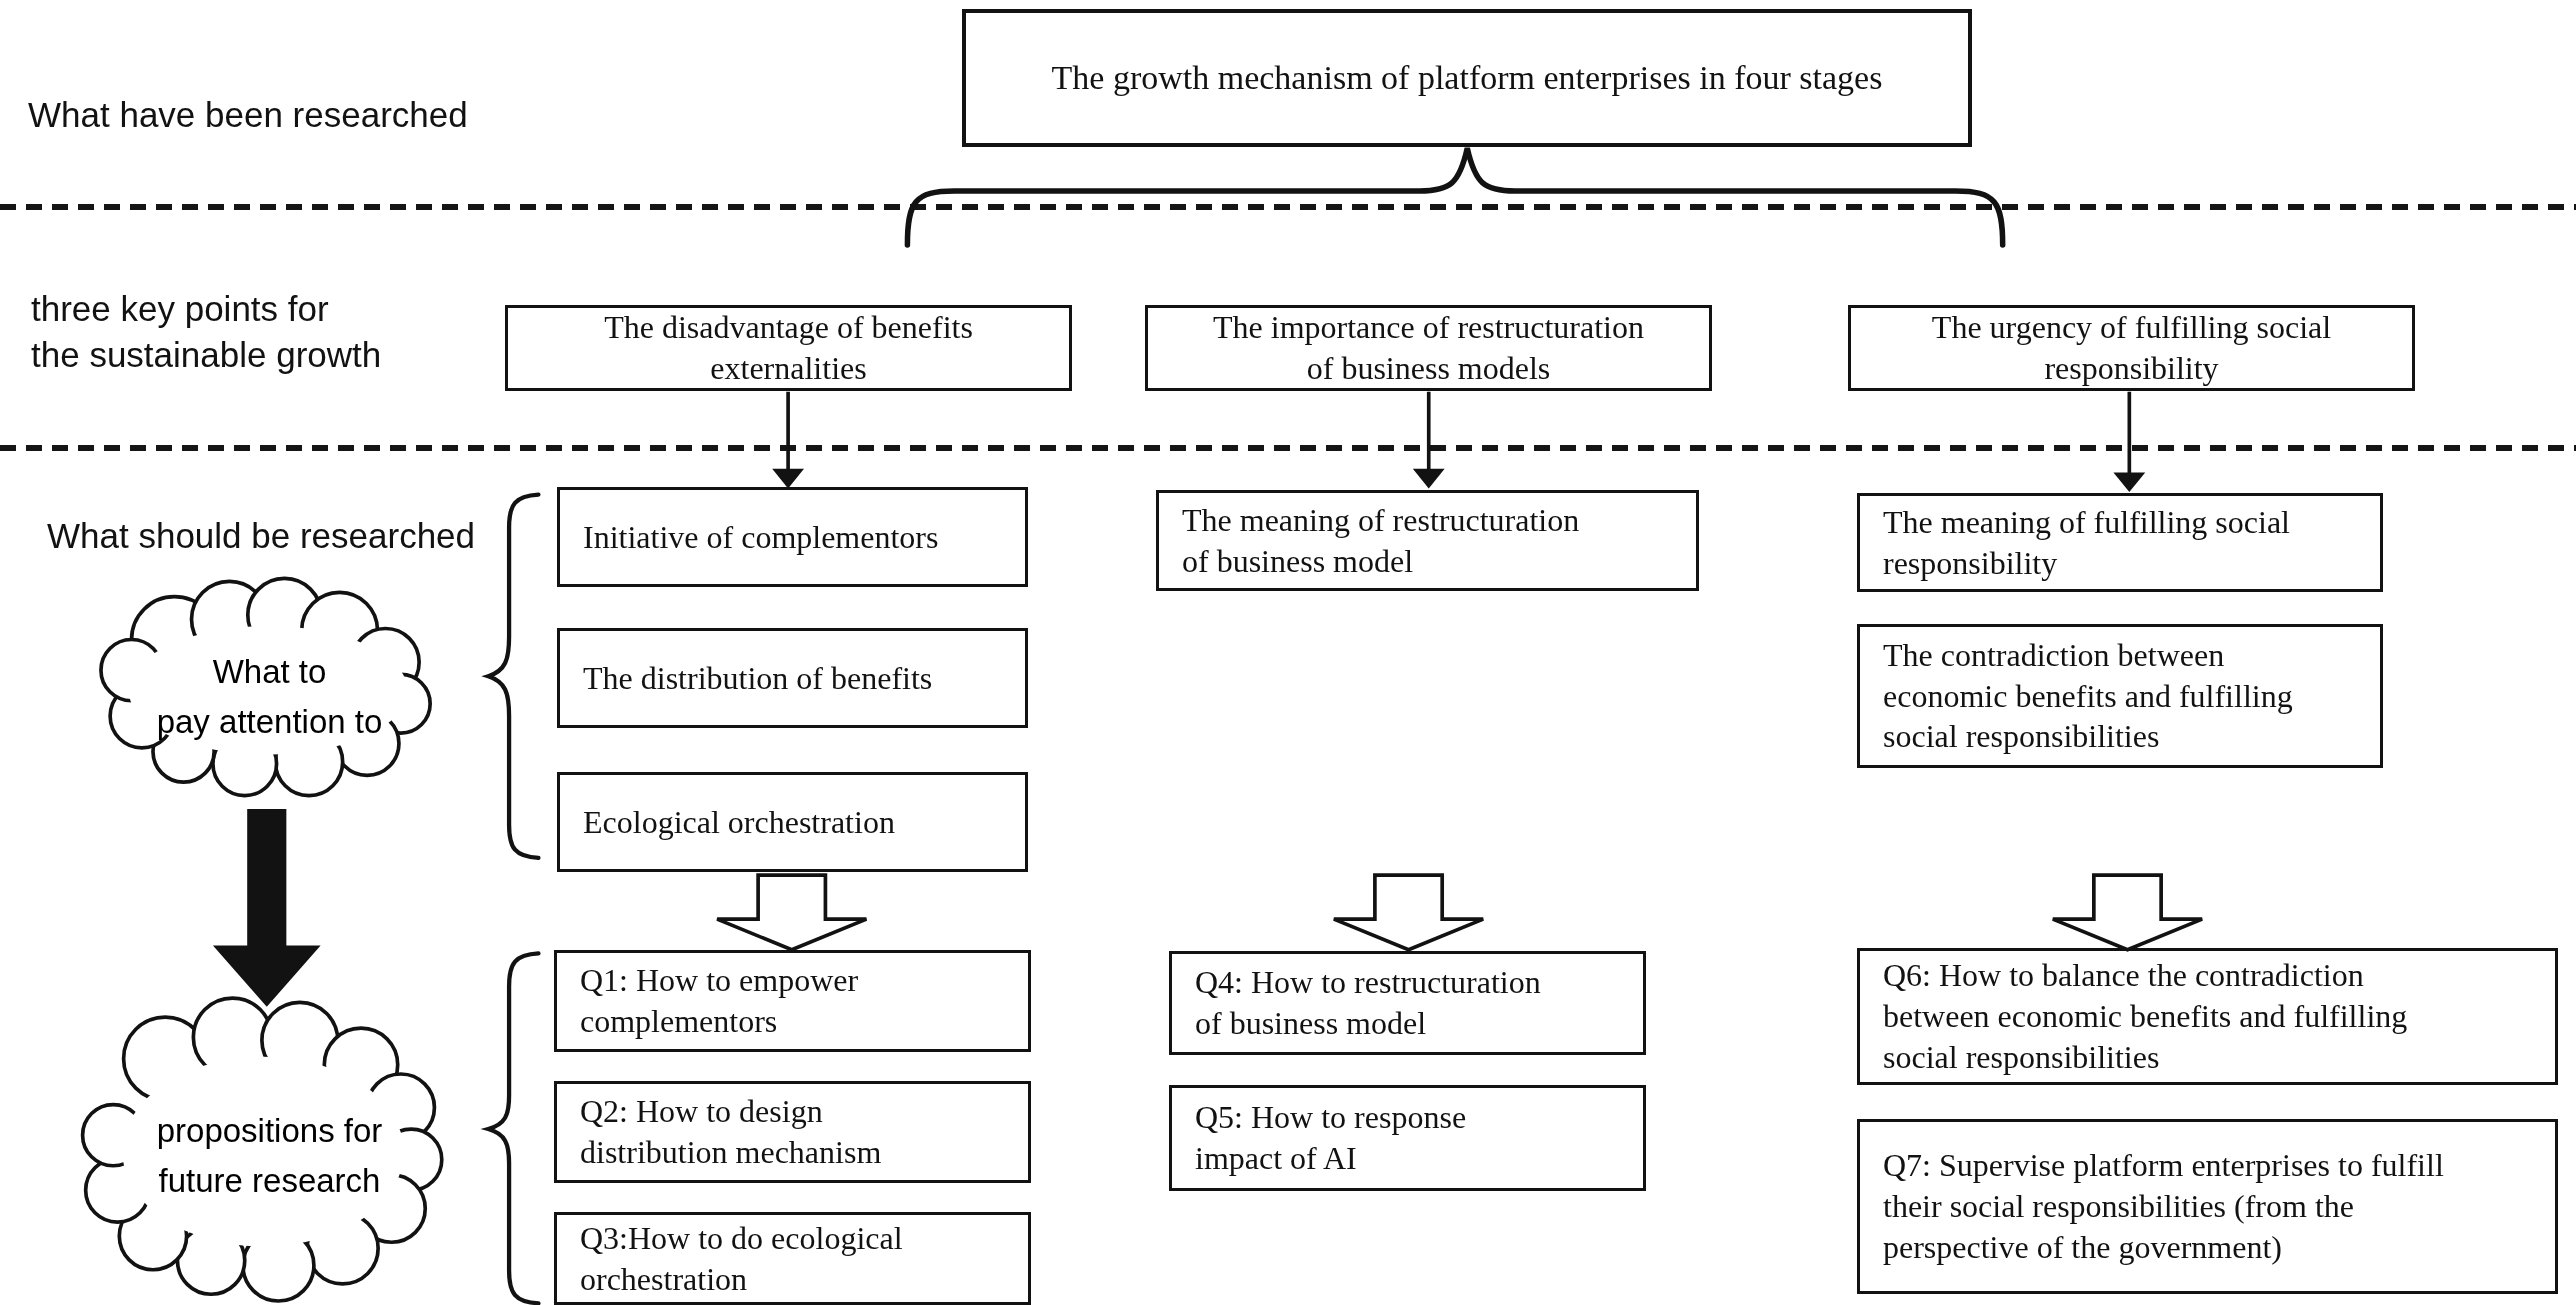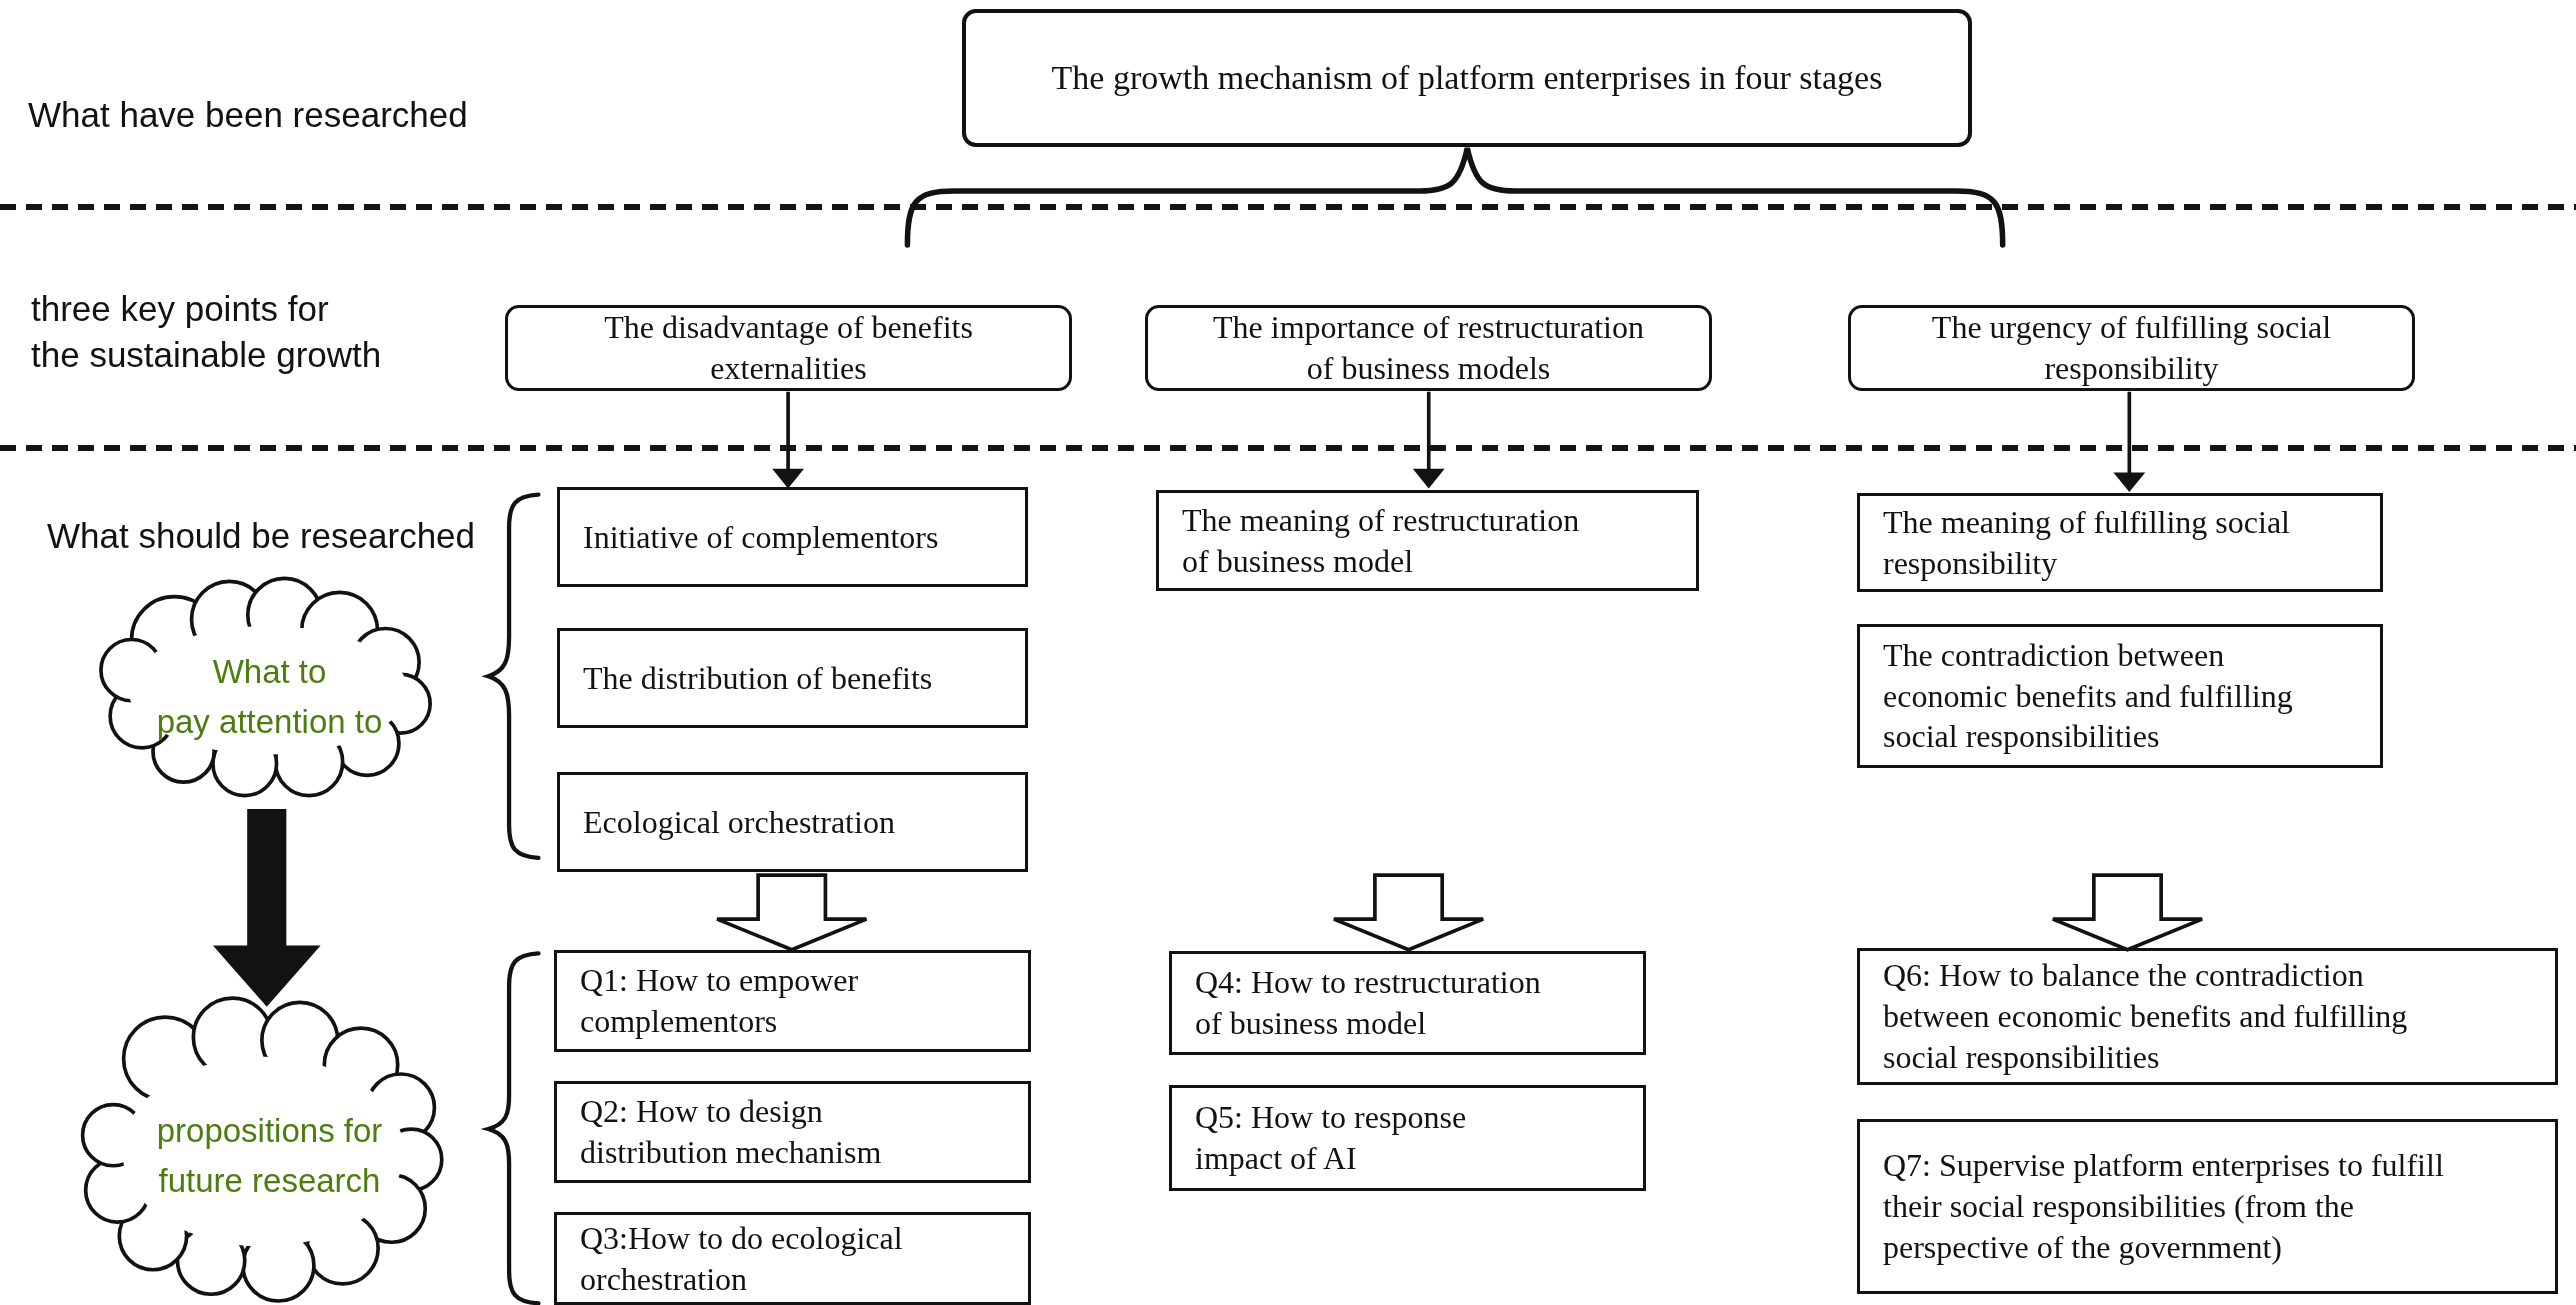--- a/index.html
+++ b/index.html
@@ -17,40 +17,40 @@
     border: 3.7px solid #121212;
     background: #ffffff;
     display: flex;
     align-items: center;
     font-family: "Liberation Serif", serif;
     font-size: 32px;
     line-height: 1.28;
     white-space: pre-line;
     color: #121212;
   }
-  .box.center { justify-content: center; text-align: center; border-radius: 14px; }
+  .box.center { justify-content: center; text-align: center; }
   .box.left   { padding-left: 23px; padding-right: 7px; text-align: left; }
   .title-box  { border-width: 4.9px; font-size: 34px; }
   .lbl {
     position: absolute;
     font-family: "Liberation Sans", sans-serif;
     font-size: 35px;
     line-height: 1.32;
     color: #121212;
     white-space: pre-line;
   }
   .lbl.center { }
   .cloud-text {
     position: absolute;
     font-family: "Liberation Sans", sans-serif;
     font-size: 33px;
     line-height: 1.5;
     text-align: center;
     white-space: pre-line;
-    color: #4d7c0f;
+    color: #000000;
   }
   .dashed {
     position: absolute;
     left: 0;
     width: 2576px;
     height: 6.1px;
     background: repeating-linear-gradient(90deg, #151515 0 16px, transparent 16px 26px);
   }
   svg.overlay {
     position: absolute;

